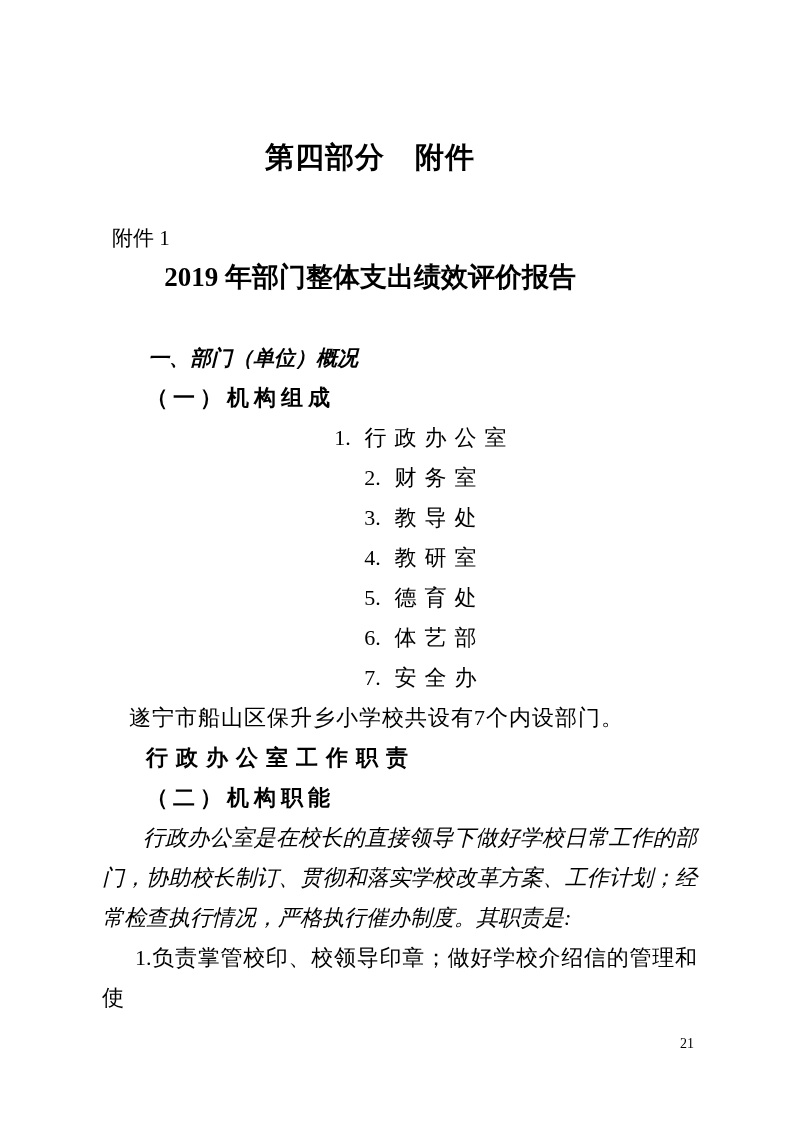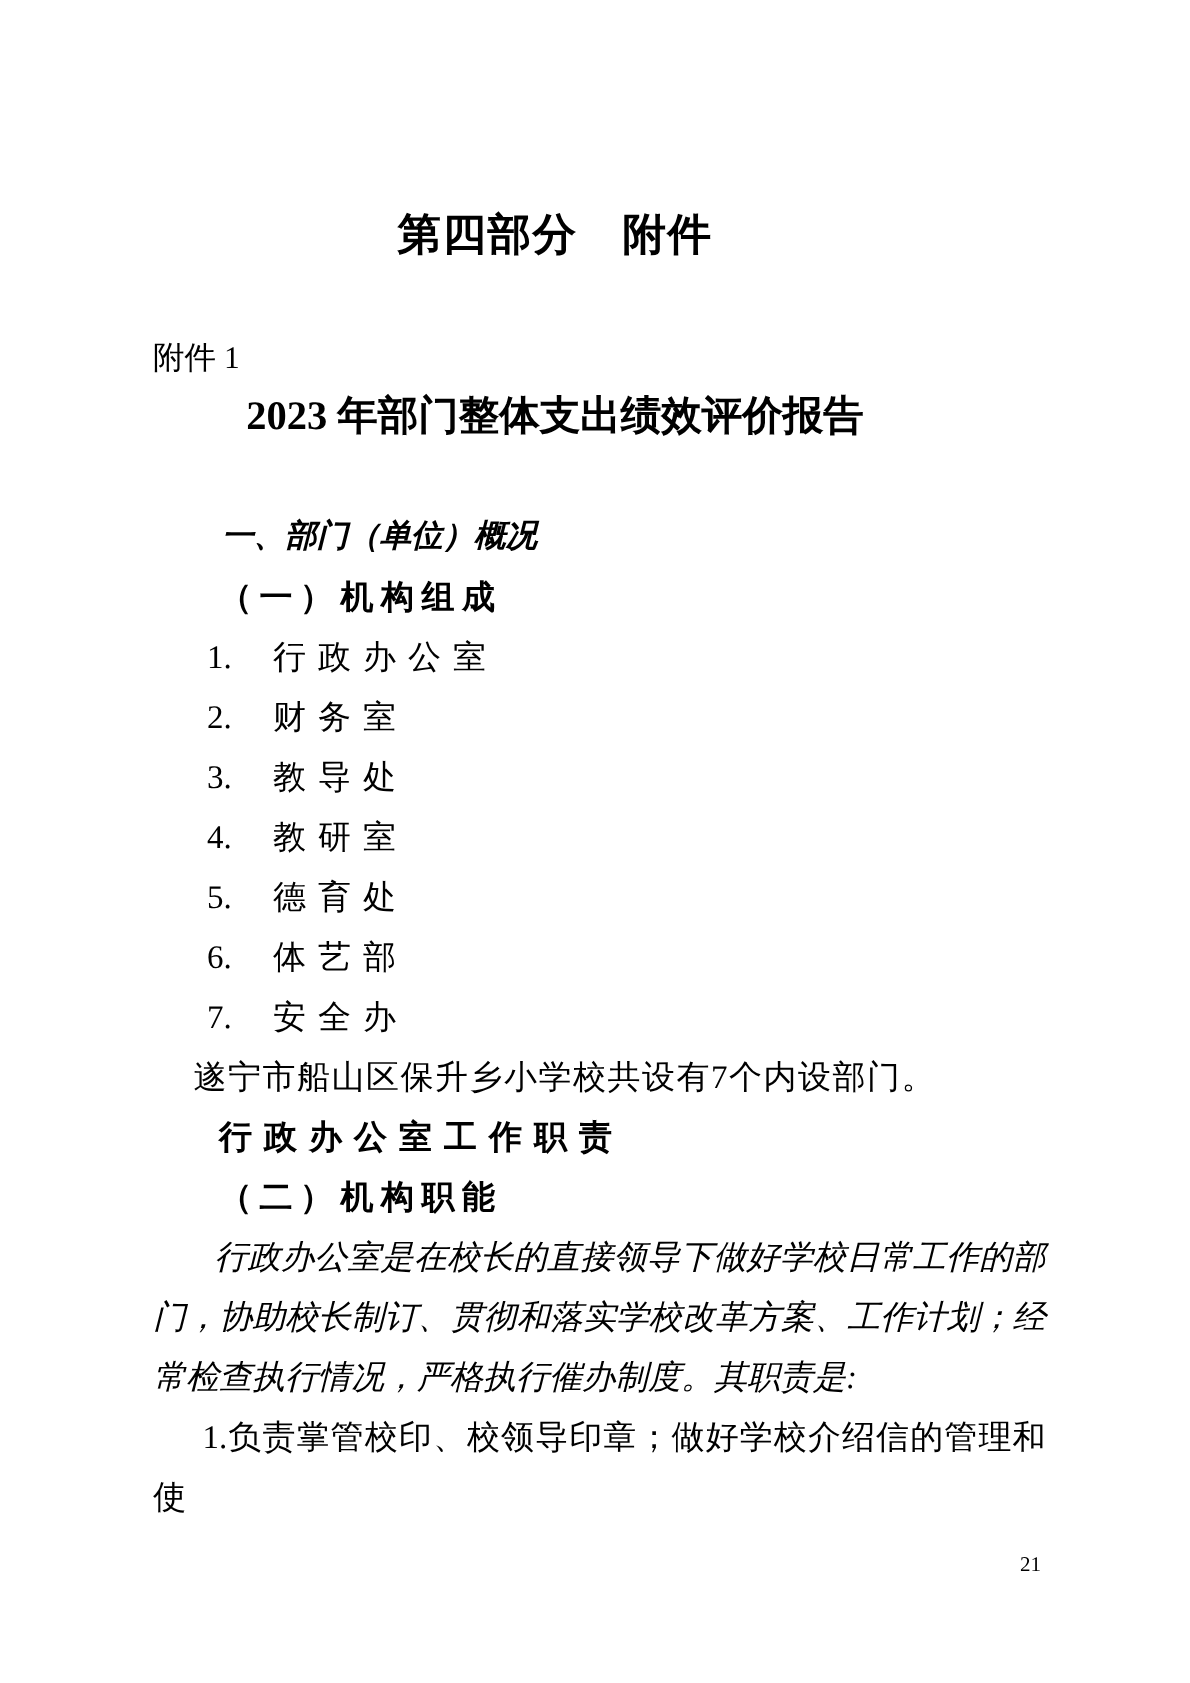--- a/index.html
+++ b/index.html
@@ -24,21 +24,21 @@
     text-align: center;
     font-family: "Liberation Sans", "DejaVu Sans", sans-serif;
     font-weight: bold;
     font-size: 29px;
     line-height: 42px;
     letter-spacing: 1px;
   }
   .attach-label {
     position: absolute;
     top: 222px;
-    left: 102px;
+    left: 112px;
     font-size: 21px;
     line-height: 32px;
   }
   .report-title {
     position: absolute;
     top: 256px;
     left: 0;
     width: 100%;
     text-align: center;
     font-weight: bold;
@@ -63,20 +63,21 @@
     padding-left: 46px;
     font-style: italic;
   }
   .h-sub {
     font-weight: bold;
     padding-left: 44px;
     letter-spacing: 5px;
   }
   .org-item {
     padding-left: 36px;
+    text-align: center;
   }
   .org-item .num {
     display: inline-block;
     width: 44px;
   }
   .org-item .name {
     letter-spacing: 8px;
   }
   .org-summary {
     padding-left: 27px;
@@ -111,21 +112,21 @@
 </style>
 </head>
 <body>
 
 <div class="page">
 
   <div class="part-title">第四部分　附件</div>
 
   <div class="attach-label">附件 1</div>
 
-  <div class="report-title">2023 年部门整体支出绩效评价报告</div>
+  <div class="report-title">2019 年部门整体支出绩效评价报告</div>
 
   <div class="content">
 
     <div class="line h-section">一、部门（单位）概况</div>
 
     <div class="line h-sub">（一）机构组成</div>
 
     <div class="line org-item">
       <span class="num">1.</span><span class="name">行政办公室</span>
     </div>

